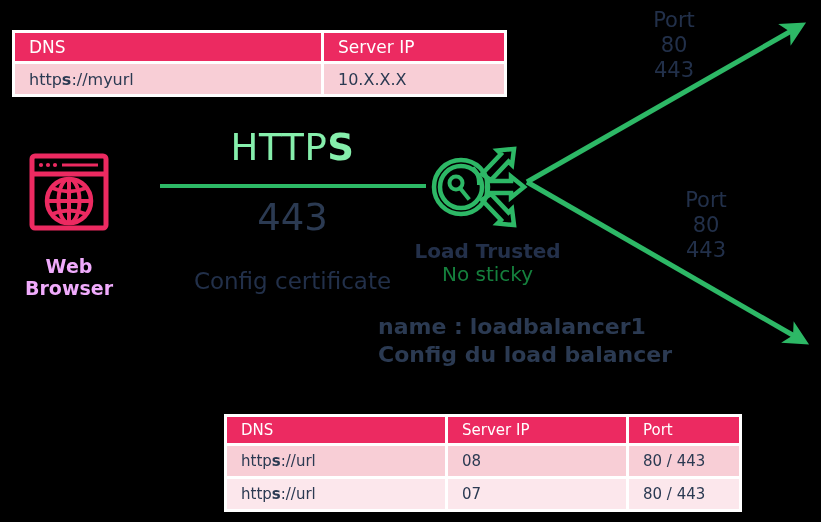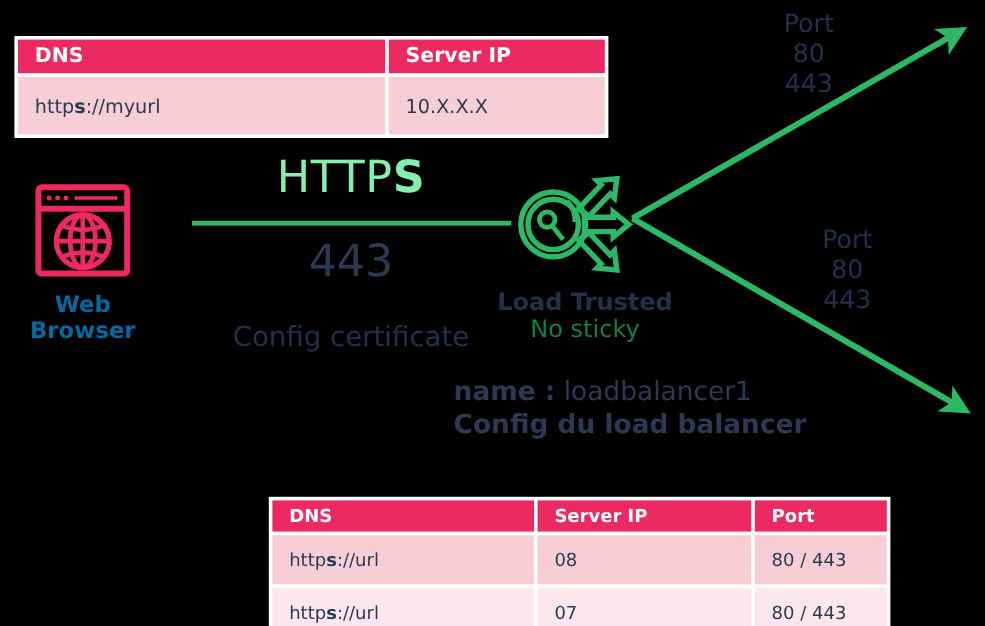--- a/index.html
+++ b/index.html
@@ -21,21 +21,21 @@
   .data-table {
     position: absolute;
     border-collapse: separate;
     border-spacing: 3px;
     background: #ffffff;
     table-layout: fixed;
   }
   .data-table th {
     background: #EC2A61;
     color: #ffffff;
-    font-weight: bold;
+    font-weight: normal;
     text-align: left;
     font-family: "DejaVu Sans", "Liberation Sans", sans-serif;
   }
   .data-table td {
     color: #2b3a52;
     text-align: left;
     font-family: "DejaVu Sans", "Liberation Sans", sans-serif;
     font-weight: normal;
   }
   .row-a td { background: #F8CED6; }
@@ -46,61 +46,61 @@
     left: 12px;
     top: 30px;
     width: 492px;
   }
   #table-top th {
     height: 28px;
     font-size: 17px;
     padding: 0 0 0 14px;
   }
   #table-top td {
-    height: 48px;
+    height: 30px;
     font-size: 16px;
     padding: 0 0 0 14px;
   }
   #table-top .c-dns  { width: 306px; }
   #table-top .c-ip   { width: 180px; }
 
   
   #table-bottom {
     left: 224px;
     top: 414px;
     width: 512px;
   }
   #table-bottom th {
     height: 26px;
     font-size: 15px;
     padding: 0 0 0 14px;
   }
   #table-bottom td {
-    height: 41px;
+    height: 30px;
     font-size: 15px;
     padding: 0 4px 0 14px;
   }
   #table-bottom .c-dns  { width: 218px; }
   #table-bottom .c-ip   { width: 178px; }
   #table-bottom .c-port { width: 110px; }
 
   .bold-s { font-weight: bold; }
 
   
   #browser-block {
     position: absolute;
     left: 10px;
     top: 152px;
     width: 118px;
     text-align: center;
   }
   #browser-icon { display: block; margin: 0 auto; }
   #browser-caption {
-    margin-top: 12px;
-    color: #0369a1;
+    margin-top: 24px;
+    color: #f0abfc;
     font-weight: bold;
     font-size: 19px;
     line-height: 1.15;
     white-space: pre-line;
   }
 
   
   #https-label {
     position: absolute;
     left: 155px;
@@ -169,21 +169,21 @@
   
   #config-block {
     position: absolute;
     left: 378px;
     top: 313px;
     color: #2b3a52;
     font-size: 22px;
     line-height: 1.25;
   }
   #config-block .k { font-weight: bold; }
-  #config-block .v { font-weight: normal; }
+  #config-block .v { font-weight: bold; }
   #config-block .line { white-space: nowrap; }
   #config-block .line.heading { font-weight: bold; }
 
   
   .port-label {
     position: absolute;
     color: #22304a;
     font-size: 21px;
     line-height: 1.20;
     text-align: center;

